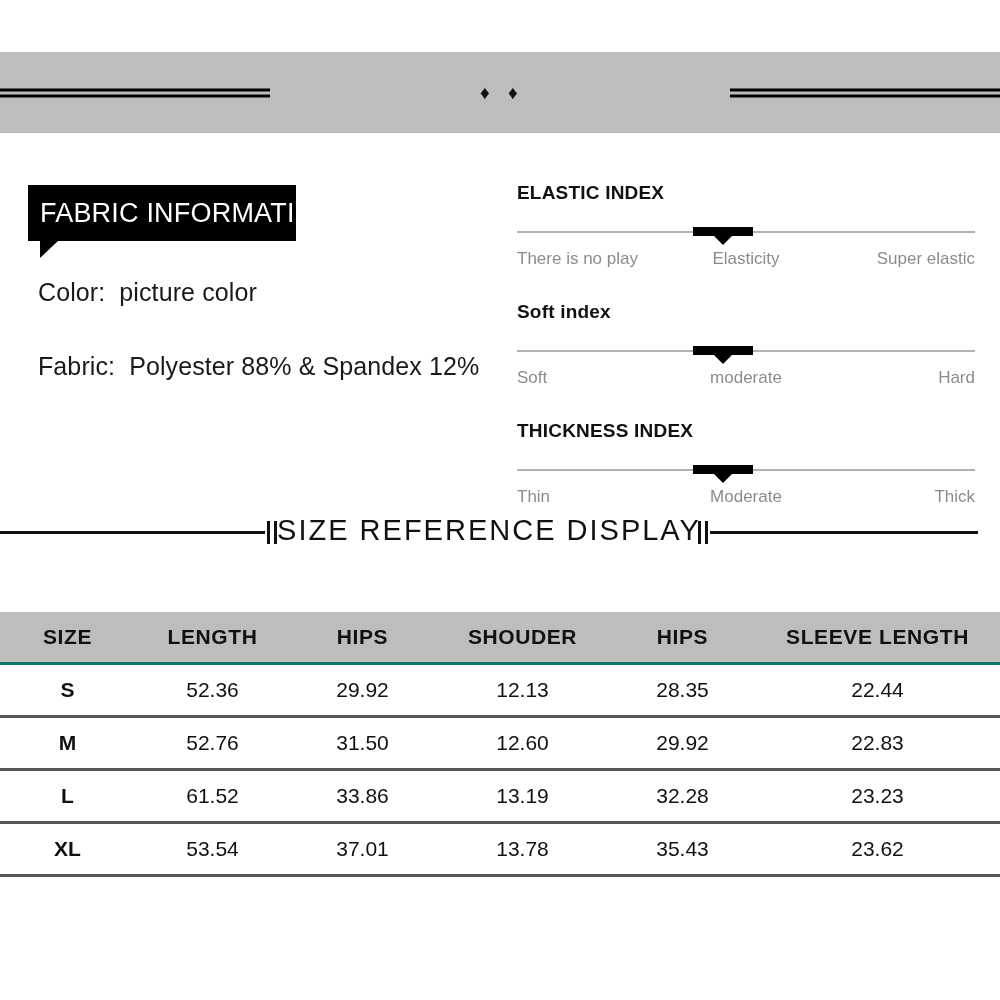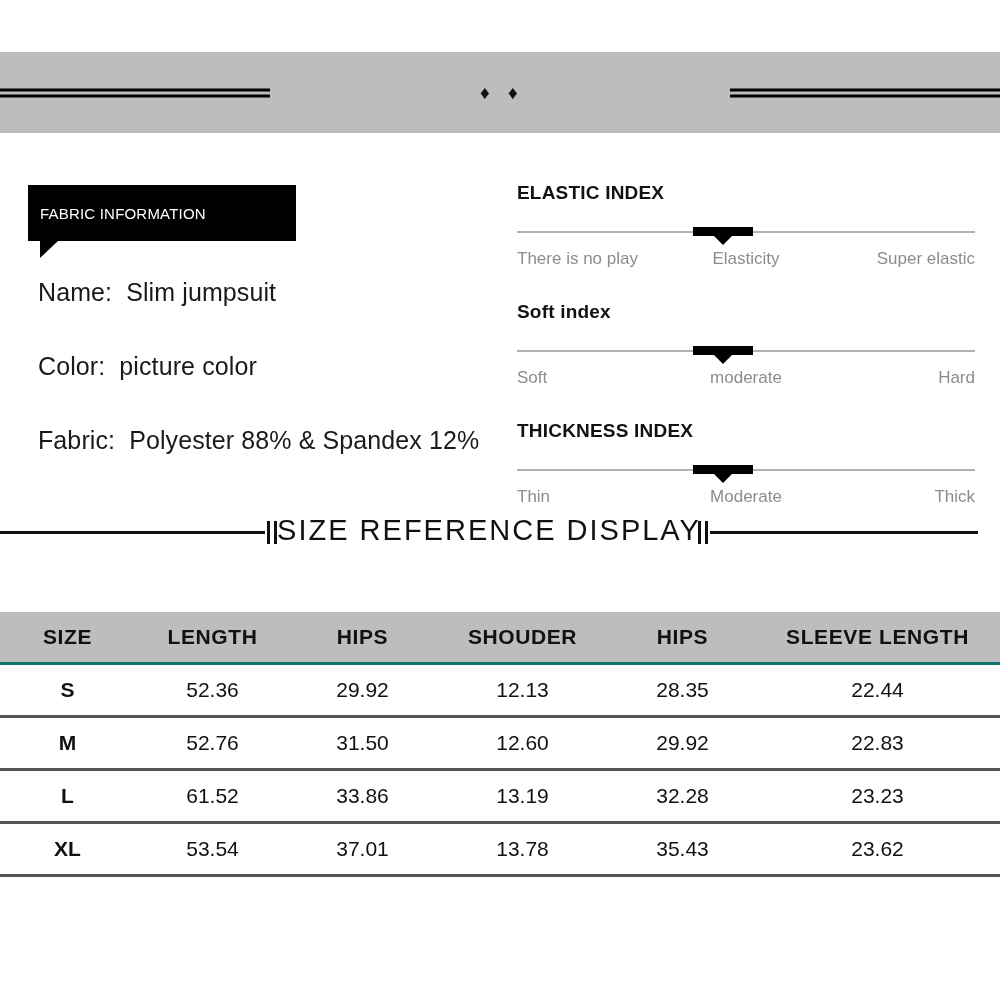--- a/index.html
+++ b/index.html
@@ -66,21 +66,21 @@
     left: 28px;
     top: 185px;
     width: 268px;
     height: 56px;
     background: #000000;
     display: flex;
     align-items: center;
   }
   .fabric-badge span {
     color: #ffffff;
-    font-size: 15px;
+    font-size: 27px;
     padding-left: 12px;
     letter-spacing: 0.2px;
     white-space: nowrap;
   }
   .badge-tail {
     position: absolute;
     left: 40px;
     top: 241px;
     width: 0;
     height: 0;
@@ -257,24 +257,20 @@
       <div class="ln b"></div>
   </div>
 </div>
 
 <div class="fabric-badge">
   <span>FABRIC INFORMATION</span>
 </div>
 <div class="badge-tail"></div>
 
 <div class="specs">
-  <div class="spec-row">
-    <span class="lbl">Name:</span>
-    <span>Slim jumpsuit</span>
-  </div>
   <div class="spec-row">
     <span class="lbl">Color:</span>
     <span>picture color</span>
   </div>
   <div class="spec-row">
     <span class="lbl">Fabric:</span>
     <span>Polyester 88% &amp; Spandex 12%</span>
   </div>
 </div>
 

